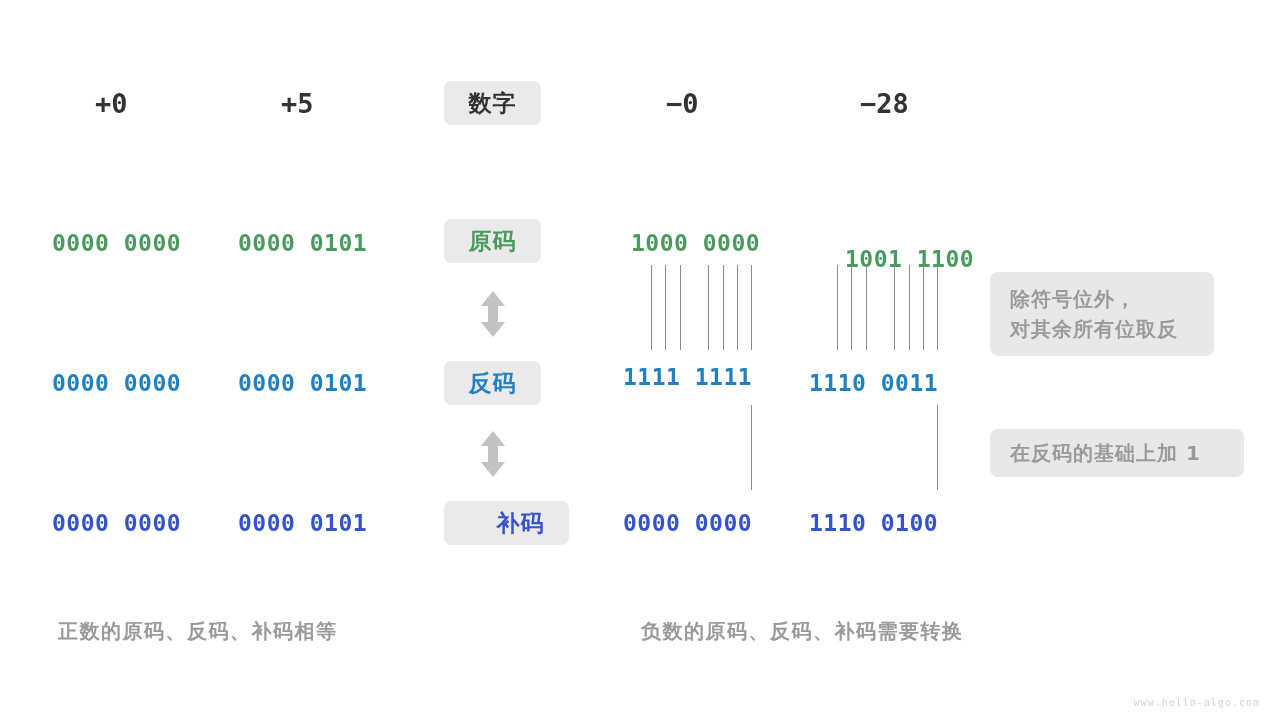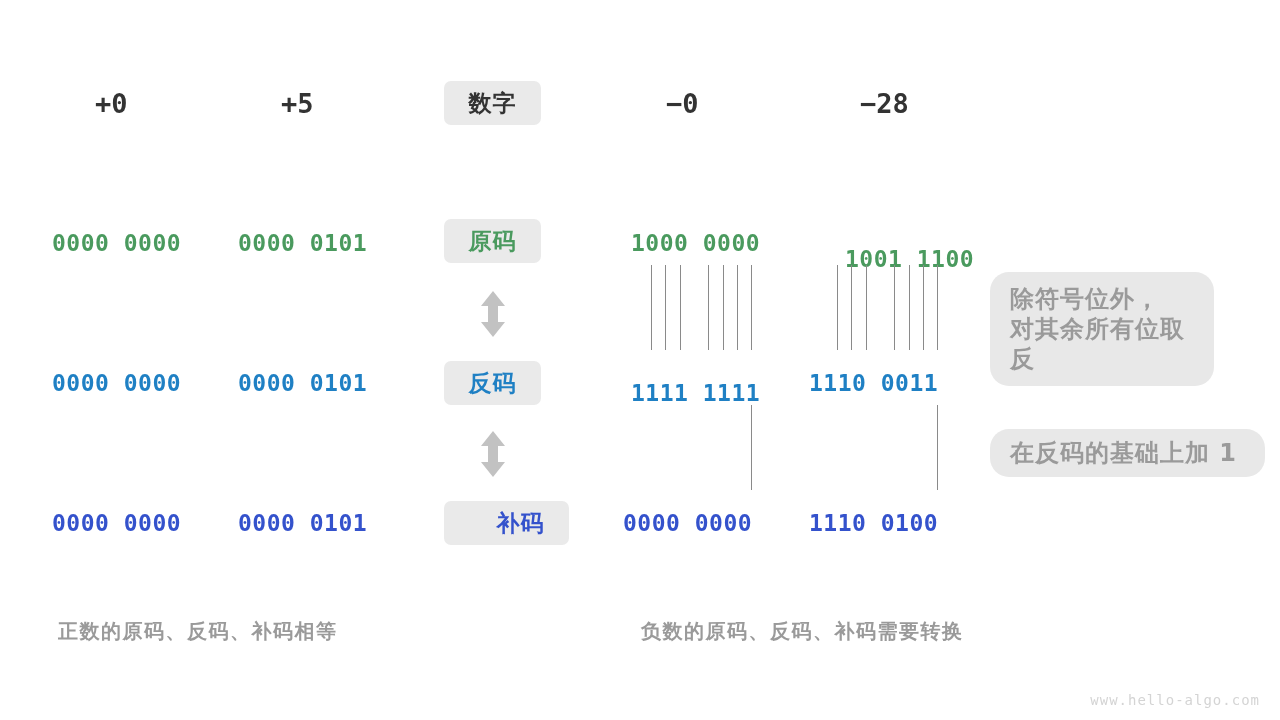--- a/index.html
+++ b/index.html
@@ -79,23 +79,23 @@
   .vline {
     position: absolute;
     width: 1px;
     background: #8a8a8a;
   }
 
   
   .note {
     position: absolute;
     background: #e8e8e8;
-    border-radius: 19px;
+    border-radius: 8px;
     color: #9a9a9a;
-    font-size: 24px;
+    font-size: 20px;
     font-weight: bold;
     line-height: 30px;
     padding: 12px 20px;
     letter-spacing: 1px;
     box-sizing: border-box;
   }
 
   
   .caption {
     position: absolute;
@@ -106,21 +106,21 @@
     white-space: nowrap;
   }
 
   
   .watermark {
     position: absolute;
     right: 20px;
     bottom: 12px;
     color: #d4d4d4;
     font-family: "DejaVu Sans Mono", "Liberation Mono", monospace;
-    font-size: 14px;
+    font-size: 10px;
     letter-spacing: 1px;
   }
 </style>
 </head>
 <body>
 
 <div class="stage">
 
   <div class="cell num" style="left:95px; top:88px;">+0</div>
 
@@ -141,21 +141,21 @@
   <div class="cell bits green" style="left:623px; top:230px;margin-left:8px;">1000 0000</div>
 
   <div class="cell bits green" style="left:809px; top:246px;margin-left:36px;">1001 1100</div>
 
   <div class="cell bits blue" style="left:52px; top:370px;">0000 0000</div>
 
   <div class="cell bits blue" style="left:238px; top:370px;">0000 0101</div>
 
   <div class="badge blue" style="left:444px; top:361px;">反码</div>
 
-  <div class="cell bits blue" style="left:623px; top:380px;margin-left:8px;">1111 1111</div>
+  <div class="cell bits blue" style="left:623px; top:364px;">1111 1111</div>
 
   <div class="cell bits blue" style="left:809px; top:370px;">1110 0011</div>
 
   <div class="cell bits indigo" style="left:52px; top:510px;">0000 0000</div>
 
   <div class="cell bits indigo" style="left:238px; top:510px;">0000 0101</div>
 
   <div class="badge indigo" style="left:444px; top:501px;padding-left:28px;">补码</div>
 
   <div class="cell bits indigo" style="left:623px; top:510px;">0000 0000</div>
@@ -187,21 +187,21 @@
   <div class="vline" style="left:937px; top:265px; height:85px;"></div>
 
   <div class="vline" style="left:751px; top:405px; height:85px;"></div>
   <div class="vline" style="left:937px; top:405px; height:85px;"></div>
 
   <div class="note" style="left:990px; top:272px; width:224px;">
     <div>除符号位外，</div>
     <div>对其余所有位取反</div>
   </div>
 
-  <div class="note" style="left:990px; top:429px; width:275px; line-height:24px;">在反码的基础上加 1</div>
+  <div class="note" style="left:990px; top:429px; width:254px; line-height:24px;">在反码的基础上加 1</div>
 
   <div class="caption" style="left:58px; top:618px;">正数的原码、反码、补码相等</div>
 
   <div class="caption" style="left:613px; top:618px;margin-left:28px;">负数的原码、反码、补码需要转换</div>
 
   <div class="watermark">www.hello-algo.com</div>
 
 </div>
 
 </body></html>

